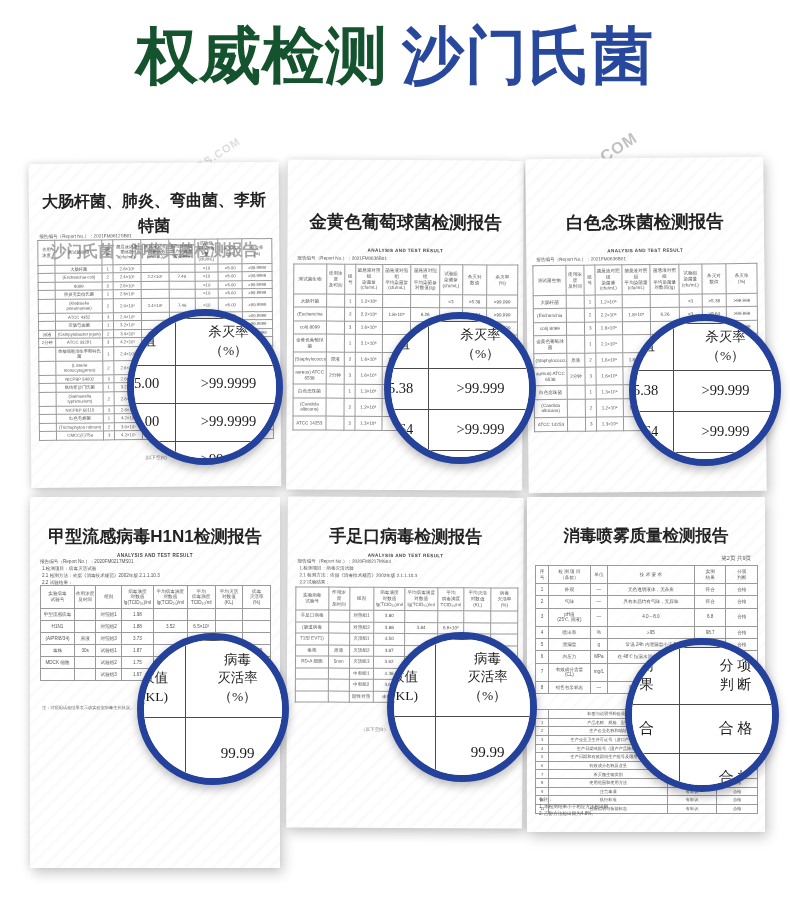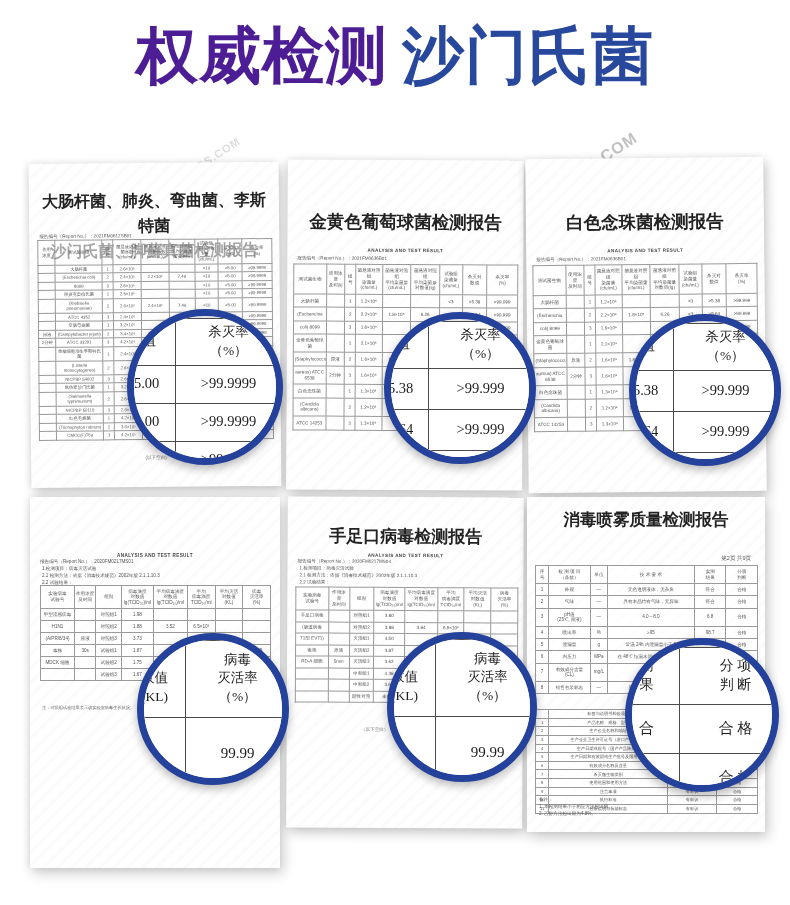--- a/index.html
+++ b/index.html
@@ -2,42 +2,42 @@
 <html><head>
 <meta charset="utf-8">
 <style>
   html,body{margin:0;padding:0;background:#fff;}
   .canvas{position:relative;width:790px;height:905px;background:#fff;overflow:hidden;
           font-family:"Liberation Sans",sans-serif;}
 
   
   .headline{position:absolute;top:14px;left:0;width:100%;text-align:center;
             font-size:62px;font-weight:900;letter-spacing:1px;white-space:nowrap;}
-  .headline .red{color:#4c1d95;}
+  .headline .red{color:#14532d;}
   .headline .blue{color:#27489c;margin-left:14px;}
 
   
   .page{position:absolute;background:#fff;box-shadow:3px 5px 12px rgba(0,0,0,.22),-2px -1px 6px rgba(0,0,0,.07);}
   .page::before{content:"";position:absolute;inset:0;pointer-events:none;
      background:repeating-linear-gradient(135deg,rgba(0,0,0,.016) 0 3px,transparent 3px 10px);}
   .p1{left:30px;top:163px;width:250px;height:324px;transform:rotate(-0.5deg);}
   .p2{left:287px;top:160px;width:236px;height:330px;transform:rotate(0.3deg);}
   .p3{left:527px;top:158px;width:238px;height:334px;transform:rotate(-0.6deg);}
   .p4{left:30px;top:497px;width:250px;height:371px;}
   .p5{left:287px;top:497px;width:236px;height:331px;transform:rotate(0.3deg);}
   .p6{left:527px;top:497px;width:238px;height:335px;}
 
   .rtitle{position:absolute;left:6px;right:6px;text-align:center;font-weight:bold;color:#222;
           white-space:pre-line;margin:0;}
   .p1 .rtitle{top:26px;font-size:16px;line-height:1.55;}
   .p2 .rtitle{top:50px;font-size:17.5px;}
   .p3 .rtitle{top:52px;font-size:17.5px;}
   .p4 .rtitle{top:28px;font-size:17px;}
   .p5 .rtitle{top:28px;font-size:17px;}
-  .p6 .rtitle{top:12px;font-size:16.5px;}
+  .p6 .rtitle{top:28px;font-size:16.5px;}
 
   .sub{position:absolute;left:0;right:0;text-align:center;font-size:4.6px;font-weight:bold;
        color:#444;letter-spacing:.4px;}
   .repno{position:absolute;left:10px;right:10px;font-size:4.6px;color:#555;text-align:left;}
   .pre{position:absolute;left:12px;right:10px;font-size:4.6px;color:#555;white-space:pre-line;line-height:1.5;}
   .pagelbl{position:absolute;right:14px;font-size:5.5px;color:#555;}
   .blank{position:absolute;left:0;right:0;text-align:center;font-size:4.6px;color:#777;}
   .footnote{position:absolute;left:12px;right:10px;font-size:4.2px;color:#666;}
 
   
@@ -645,20 +645,21 @@
           <div class="tcell"></div>
           <div class="tcell"></div>
           <div class="tcell">&lt;3</div>
           <div class="tcell">&gt;5.38</div>
           <div class="tcell">&gt;99.999</div>
         </div>
       </div>
   </section>
 
   <section class="page p4">
+    <h2 class="rtitle">甲型流感病毒H1N1检测报告</h2>
     <div class="sub" style="top:56px;">ANALYSIS AND TEST RESULT</div>
     <div class="repno" style="top:62px;">报告编号（Report No.）：2020FM0217MS01</div>
     <div class="pre" style="top:69px;">1.检测项目：病毒灭活试验
 2.1 检测方法：依据《消毒技术规范》2002年版 2.1.1.10.3
 2.2 试验结果：</div>
     <div class="mtable t-r4">
         <div class="trow">
           <div class="tcell">实验病毒
 试验号</div>
           <div class="tcell">作用浓度

